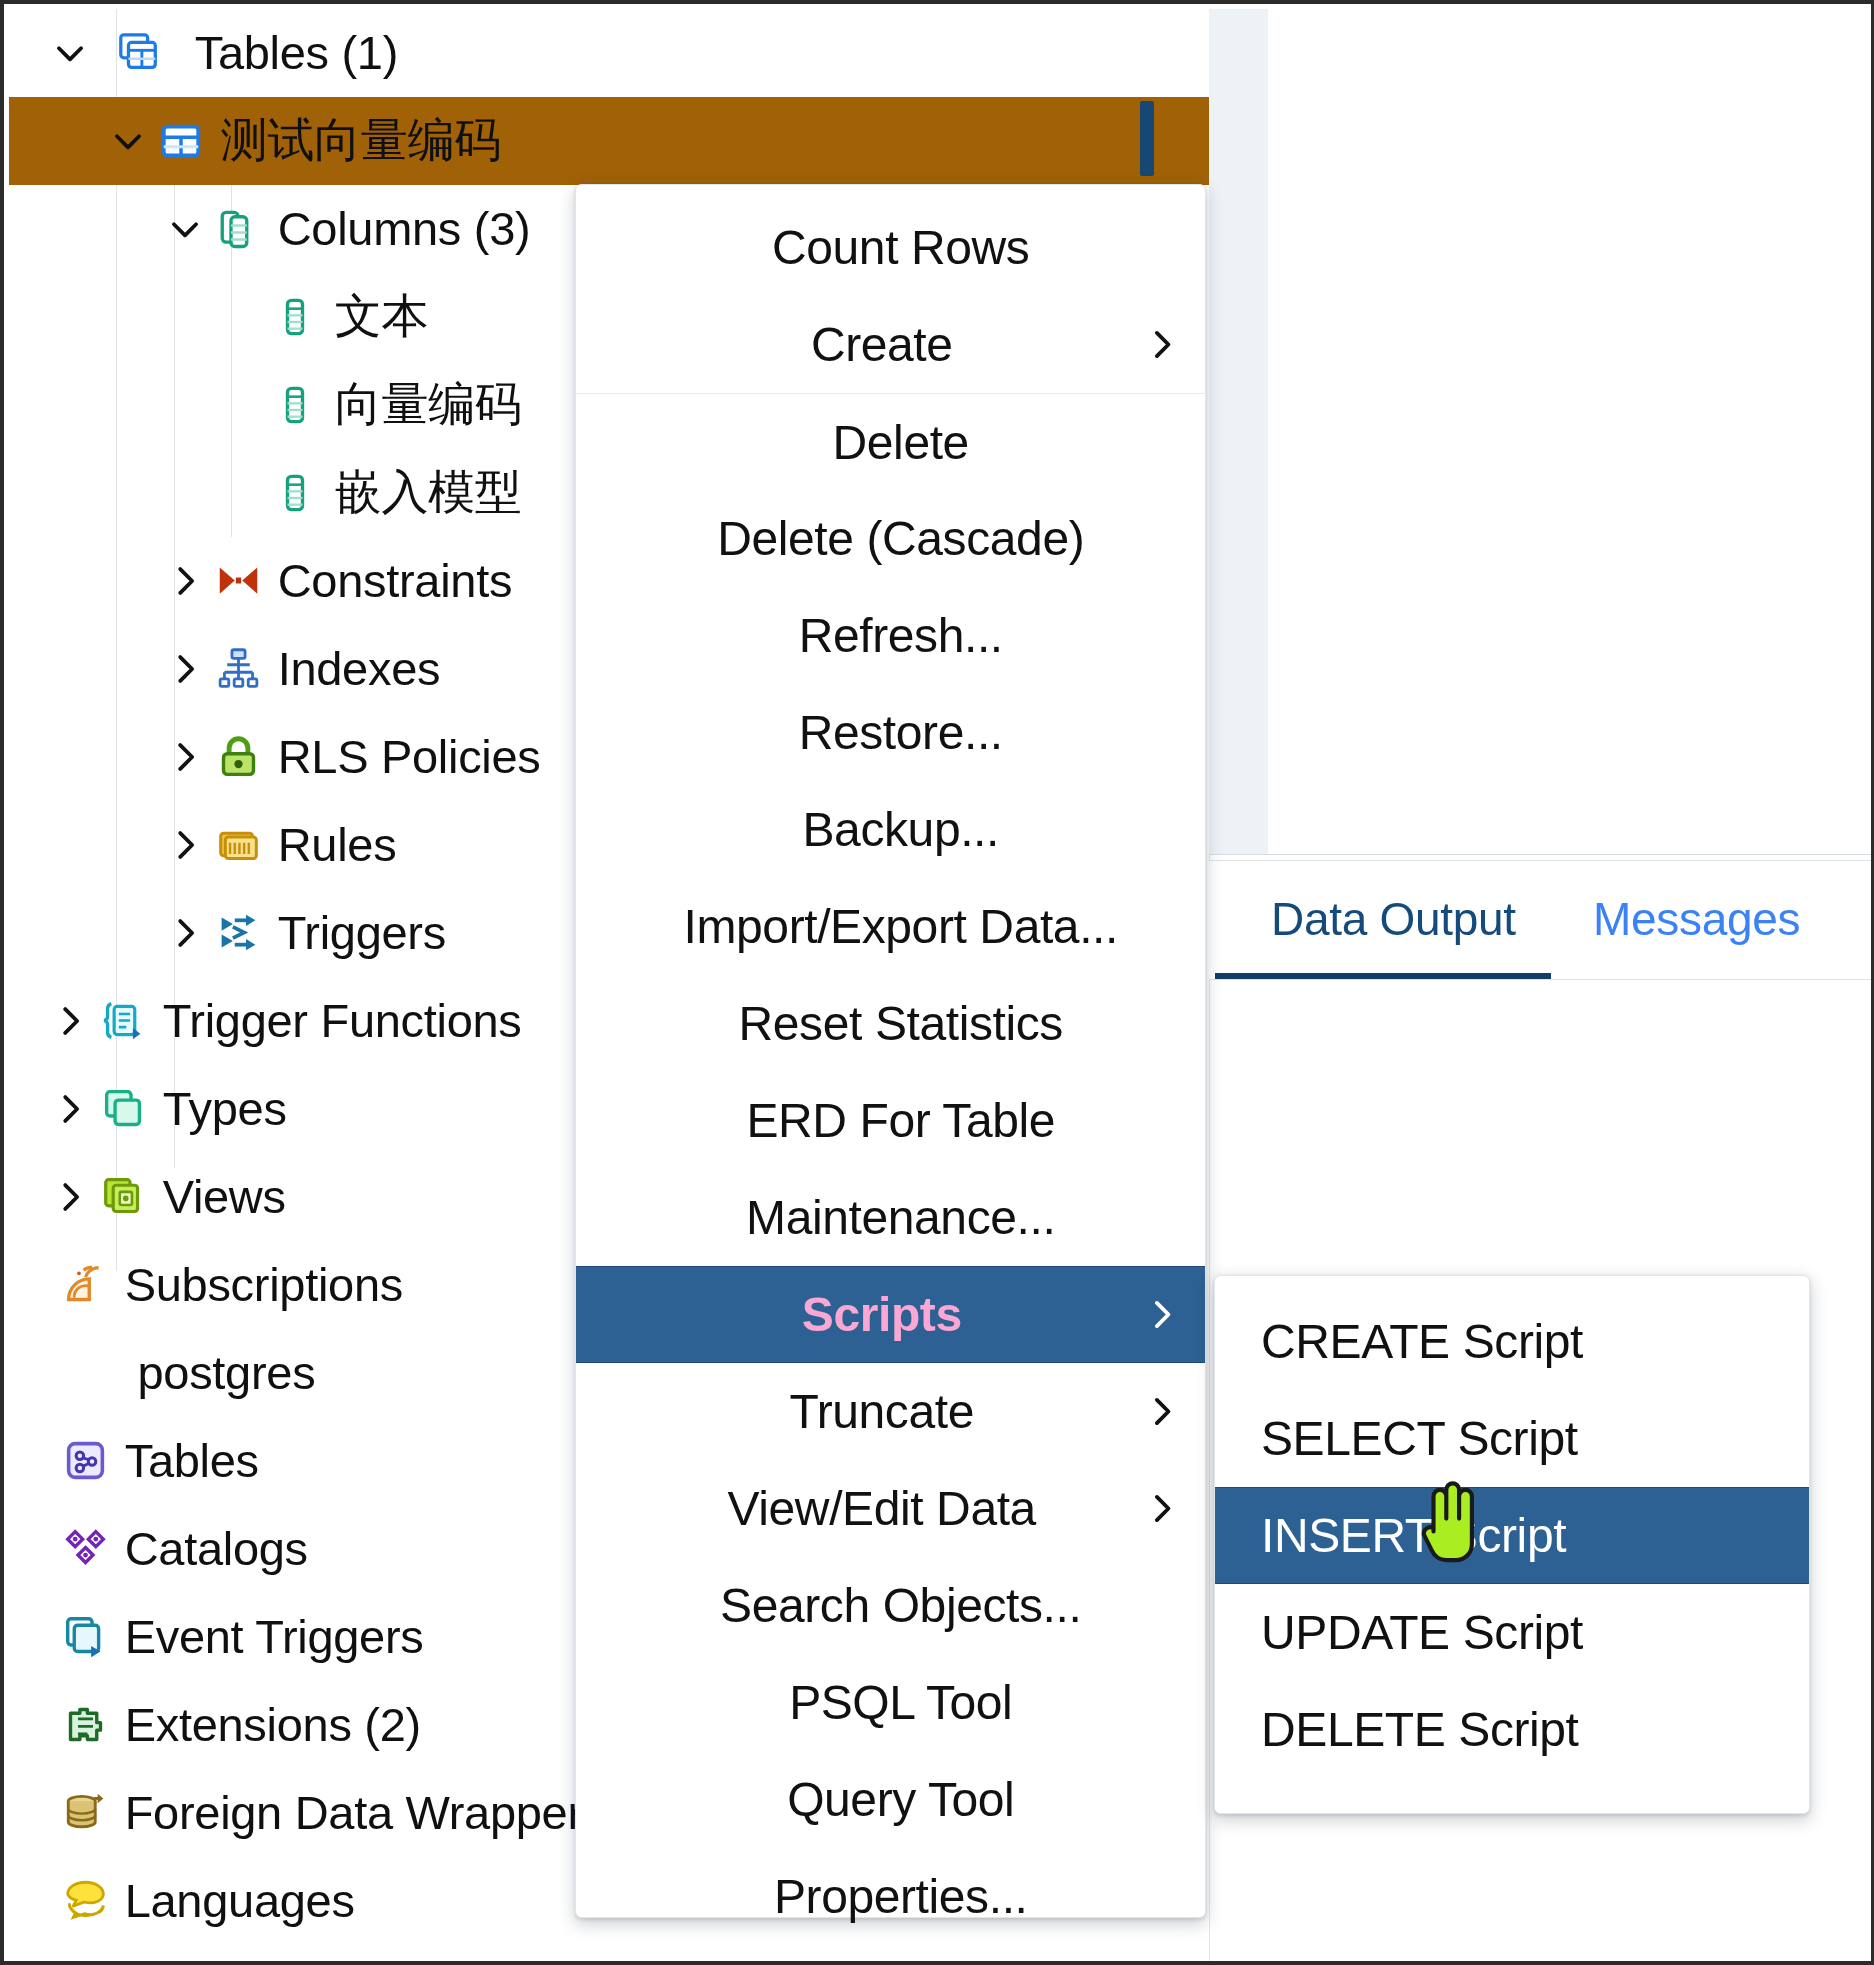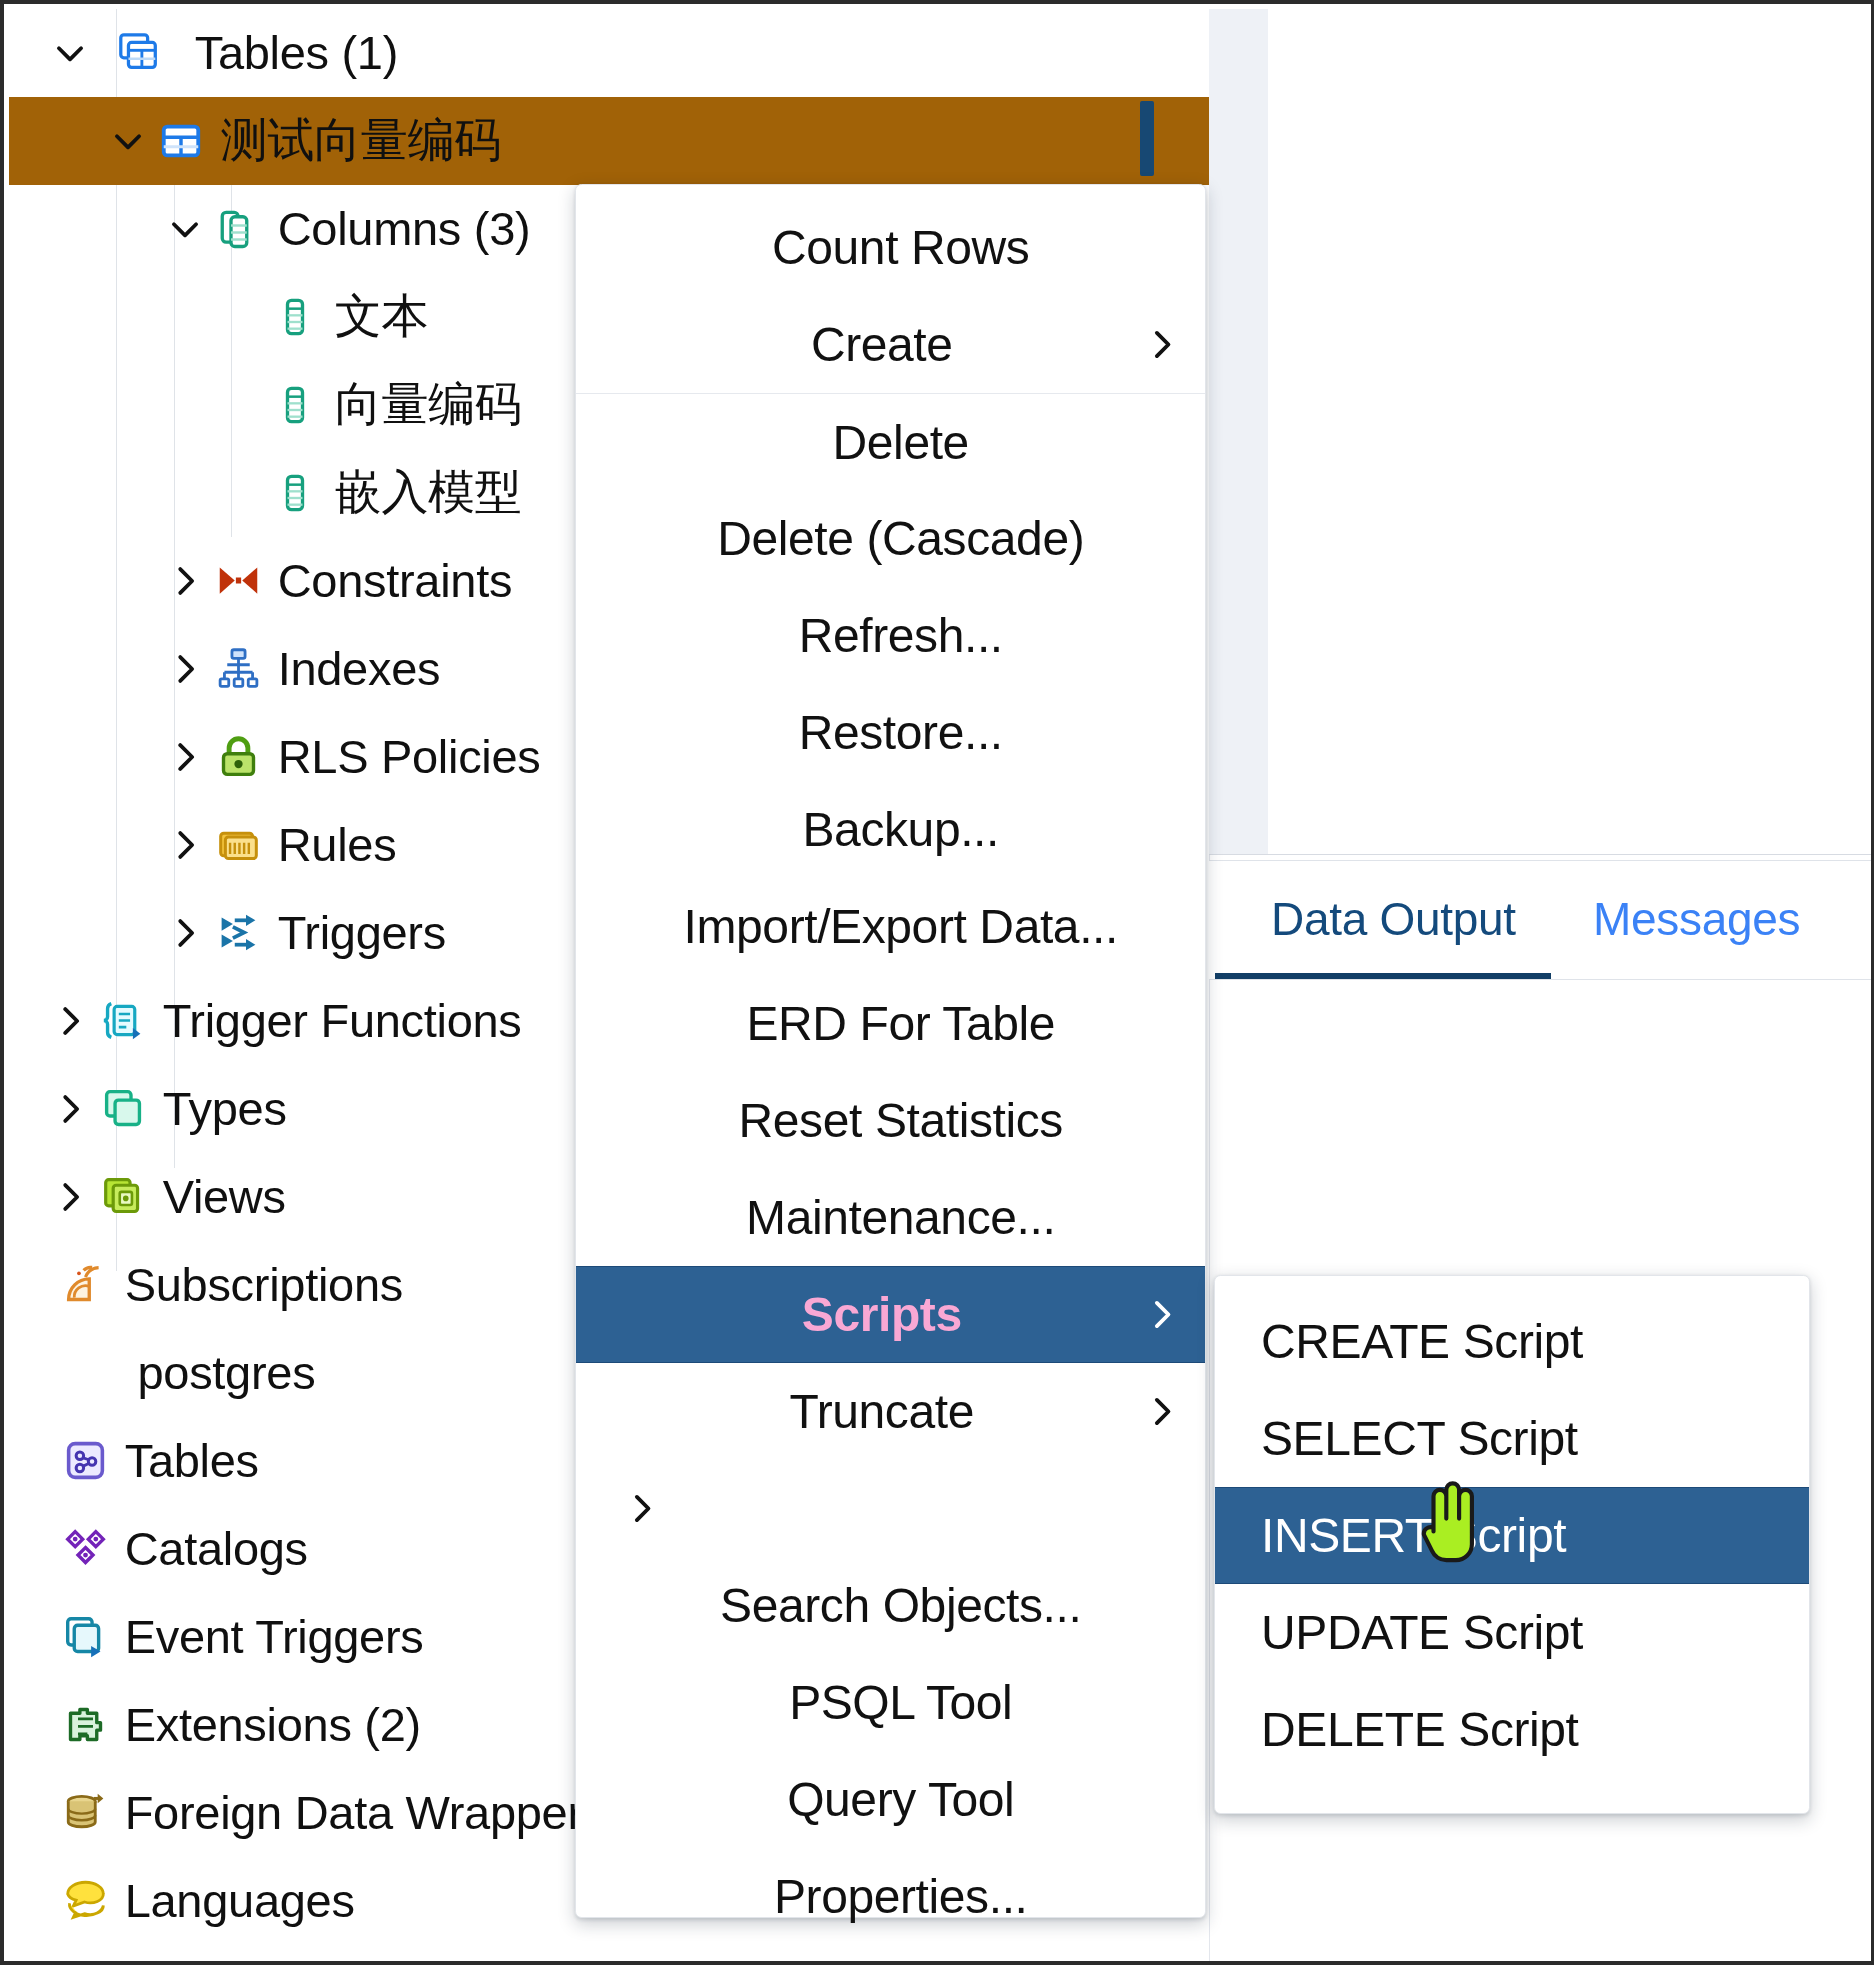--- a/index.html
+++ b/index.html
@@ -527,24 +527,24 @@
       <div class="mitem">
         <span class="mlabel">Restore...</span>
       </div>
       <div class="mitem">
         <span class="mlabel">Backup...</span>
       </div>
       <div class="mitem">
         <span class="mlabel">Import/Export Data...</span>
       </div>
       <div class="mitem">
+        <span class="mlabel">Reset Statistics</span>
+      </div>
+      <div class="mitem">
         <span class="mlabel">ERD For Table</span>
-      </div>
-      <div class="mitem">
-        <span class="mlabel">Reset Statistics</span>
       </div>
       <div class="mitem">
         <span class="mlabel">Maintenance...</span>
       </div>
       <div class="mitem hl">
         <span class="mlabel">Scripts</span>
         <span class="arrow">
           <svg width="37" height="37" viewBox="0 0 24 24">
             <path d="M9 4.5 L16.5 12 L9 19.5" fill="none" stroke="#111" stroke-width="2.5" stroke-linecap="round" stroke-linejoin="round"></path>
           </svg>
@@ -552,20 +552,21 @@
       </div>
       <div class="mitem">
         <span class="mlabel">Truncate</span>
         <span class="arrow">
           <svg width="37" height="37" viewBox="0 0 24 24">
             <path d="M9 4.5 L16.5 12 L9 19.5" fill="none" stroke="#111" stroke-width="2.5" stroke-linecap="round" stroke-linejoin="round"></path>
           </svg>
         </span>
       </div>
       <div class="mitem">
+        <span class="mlabel">View/Edit Data</span>
         <span class="arrow">
           <svg width="37" height="37" viewBox="0 0 24 24">
             <path d="M9 4.5 L16.5 12 L9 19.5" fill="none" stroke="#111" stroke-width="2.5" stroke-linecap="round" stroke-linejoin="round"></path>
           </svg>
         </span>
       </div>
       <div class="mitem">
         <span class="mlabel">Search Objects...</span>
       </div>
       <div class="mitem">

